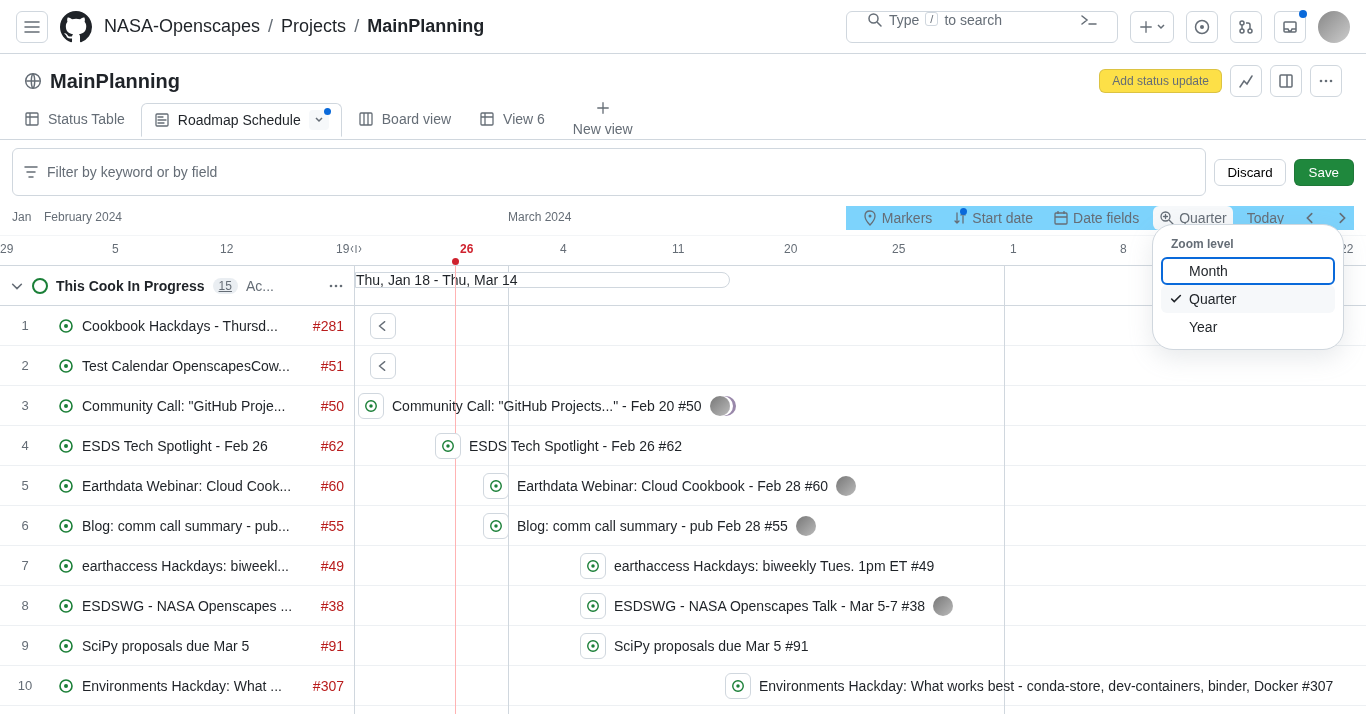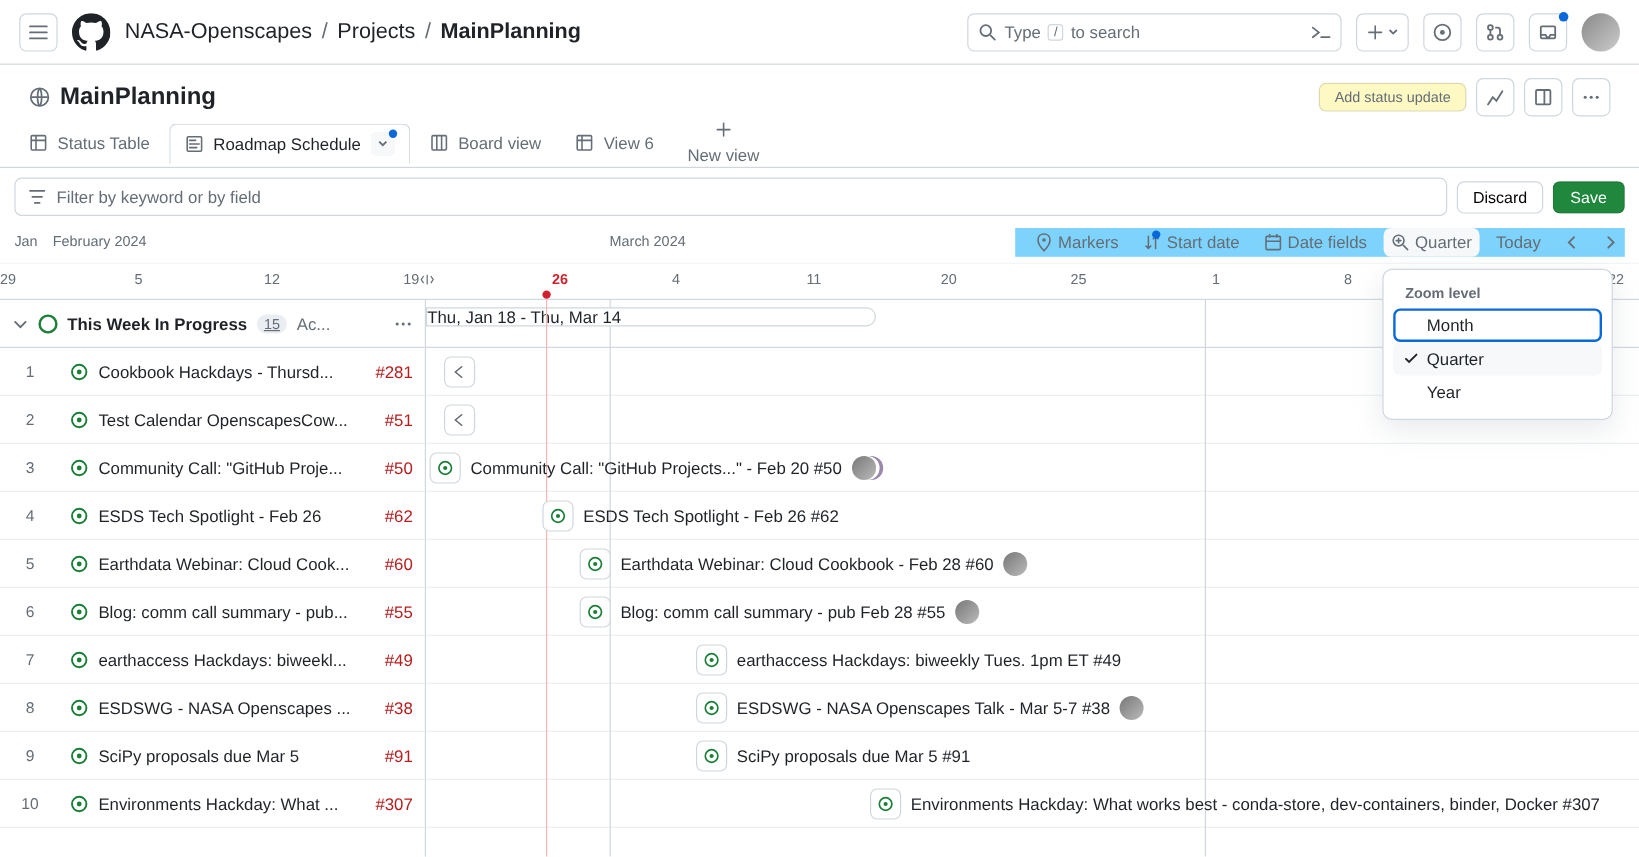--- a/index.html
+++ b/index.html
@@ -29,25 +29,25 @@
   display: flex; align-items: center; justify-content: center;
   background: #fff;
 }
 .logo svg { fill: #1f2328; }
 .breadcrumbs { display: flex; align-items: center; gap: 8px; font-size: 18px; }
 .breadcrumbs a { color: #1f2328; text-decoration: none; }
 .breadcrumbs .sep { color: #656d76; }
 .breadcrumbs .current { font-weight: 600; }
 .search-box {
   margin-left: auto;
-  width: 312px; height: 32px;
-  border: 1px solid #d0d7de;
-  border-radius: 6px;
-  display: flex; align-items: center;
-  padding: 0 8px;
+  width: 272px; height: 32px;
+  border: 1px solid #d0d7de;
+  border-radius: 6px;
+  display: flex; align-items: flex-start;
+  padding: 0 20px;
   gap: 6px;
   color: #656d76;
 }
 .search-box .slash-key {
   border: 1px solid #d0d7de;
   border-radius: 3px;
   padding: 0 4px;
   font-size: 11px;
 }
 .search-box .cmd-icon { margin-left: auto; }
@@ -83,21 +83,21 @@
 .project-title {
   display: flex; align-items: center; gap: 8px;
   font-size: 20px; font-weight: 600;
 }
 .project-title svg { color: #656d76; }
 .header-right { margin-left: auto; display: flex; align-items: center; gap: 8px; }
 .status-btn {
   padding: 4px 12px;
   border: 1px solid rgba(31,35,40,0.15);
   border-radius: 6px;
-  background: #fef9c3;
+  background: #fde047;
   font-size: 12px;
   font-weight: 500;
   color: #656d76;
 }
 .square-btn {
   width: 32px; height: 32px;
   border: 1px solid #d0d7de;
   border-radius: 6px;
   display: flex; align-items: center; justify-content: center;
   background: #fff;
@@ -150,21 +150,21 @@
 
 
 .filter-bar {
   display: flex;
   align-items: center;
   padding: 8px 12px;
   gap: 8px;
 }
 .filter-input {
   flex: 1;
-  height: 32px;
+  height: 48px;
   border: 1px solid #d0d7de;
   border-radius: 6px;
   display: flex; align-items: center;
   padding: 0 10px;
   gap: 8px;
   color: #656d76;
 }
 .discard-btn {
   padding: 5px 12px;
   border: 1px solid #d0d7de;
@@ -418,21 +418,21 @@
 }
 
 
 .zoom-menu {
   position: absolute;
   top: 224px;
   right: 22px;
   width: 192px;
   background: #fff;
   border: 1px solid #d0d7de;
-  border-radius: 8px;
+  border-radius: 21px;
   box-shadow: 0 8px 24px rgba(140,149,159,0.2);
   padding: 8px;
   z-index: 100;
 }
 .zoom-menu-title {
   font-size: 12px;
   color: #656d76;
   padding: 4px 10px 6px 10px;
   font-weight: 600;
 }
@@ -675,21 +675,21 @@
   <div class="date-tick" style="left:1340px">22</div>
 </div>
 
 <div class="roadmap-body">
   <div class="left-panel">
     <div class="group-row">
       <svg class="chevron" width="14" height="14" viewBox="0 0 16 16">
           <path d="M3 6l5 5 5-5" stroke="#656d76" stroke-width="1.8" fill="none" stroke-linecap="round"></path>
         </svg>
       <div class="status-circle"></div>
-      <span>This Week In Progress</span>
+      <span>This Cook In Progress</span>
       <span class="count-badge">15</span>
       <span class="action-label">Ac...</span>
       <svg class="row-menu" width="16" height="16" viewBox="0 0 16 16">
           <circle cx="3" cy="8" r="1.3" fill="#656d76"></circle>
           <circle cx="8" cy="8" r="1.3" fill="#656d76"></circle>
           <circle cx="13" cy="8" r="1.3" fill="#656d76"></circle>
         </svg>
     </div>
     <div id="issue-list">
         <div class="issue-row">
@@ -836,21 +836,21 @@
           <svg width="14" height="14" viewBox="0 0 16 16">
               <circle cx="8" cy="8" r="6" stroke="#1a7f37" stroke-width="1.6" fill="none"></circle>
               <circle cx="8" cy="8" r="2" fill="#1a7f37"></circle>
             </svg>
         </div>
         <span class="pill-label">Community Call: "GitHub Projects..." - Feb 20 #50</span>
         <div class="mini-avatar stack"></div>
       </div>
     </div>
     <div class="bar-row">
-      <div class="item-pill" style="left:97px">
+      <div class="item-pill" style="left:80px">
         <div class="pill-handle">
           <svg width="14" height="14" viewBox="0 0 16 16">
               <circle cx="8" cy="8" r="6" stroke="#1a7f37" stroke-width="1.6" fill="none"></circle>
               <circle cx="8" cy="8" r="2" fill="#1a7f37"></circle>
             </svg>
         </div>
         <span class="pill-label">ESDS Tech Spotlight - Feb 26 #62</span>
       </div>
     </div>
     <div class="bar-row">

